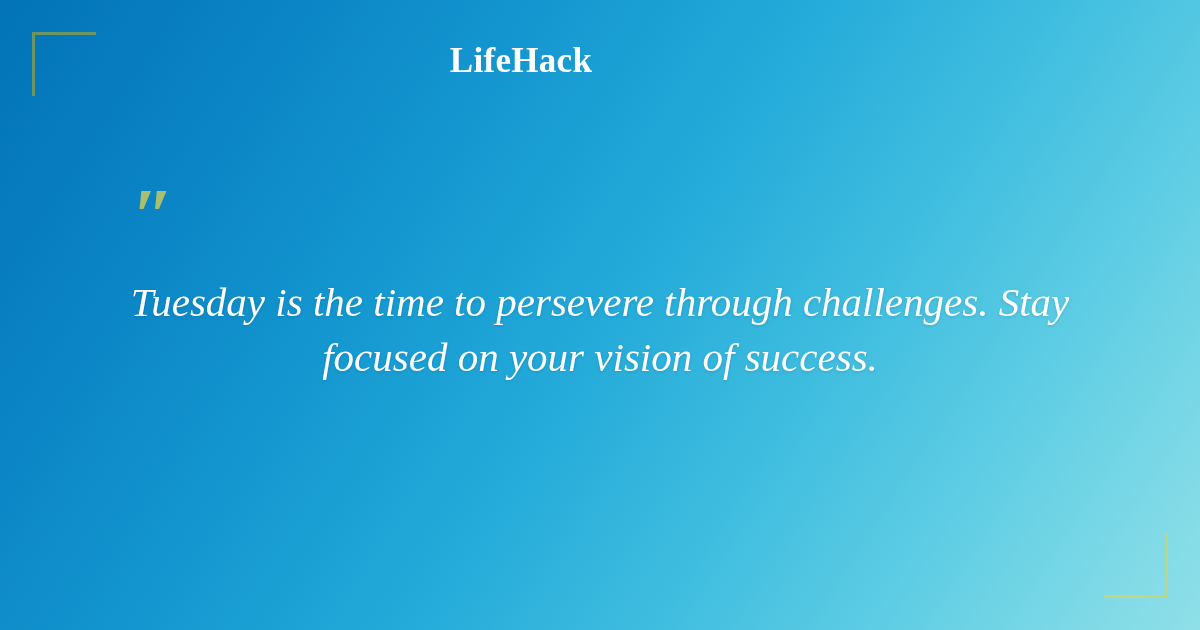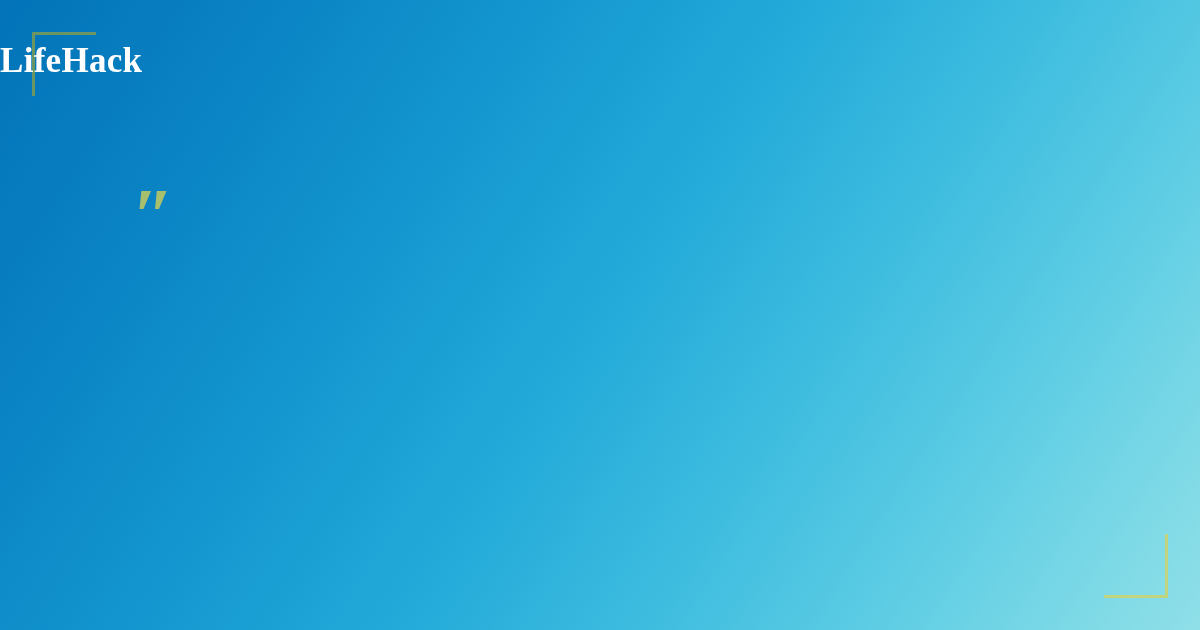--- a/index.html
+++ b/index.html
@@ -49,22 +49,23 @@
     right: 32px;
     border-bottom: 3px solid #c5d479;
     border-right: 3px solid #c5d479;
     opacity: 0.95;
   }
 
   
   .brand {
     position: absolute;
     top: 40px;
-    left: 0;
+    left: 16px;
     width: 1010px;
+    text-align: center;
   }
   .brand-text {
     display: inline-block;
     font-family: "Liberation Serif", "DejaVu Serif", serif;
     font-size: 35px;
     font-weight: 700;
     color: #ffffff;
     letter-spacing: 0.3px;
     line-height: 1.2;
   }
@@ -106,17 +107,18 @@
 <div id="canvas">
 
   <div class="corner corner-tl"></div>
 
   <div class="brand">
     <span class="brand-text">LifeHack</span>
   </div>
 
   <div class="quote-block">
     <div class="quote-mark">″</div>
+    <div class="quote-text">Tuesday is the time to persevere through challenges. Stay focused on your vision of success.</div>
   </div>
 
   <div class="corner corner-br"></div>
 
 </div>
 
 </body></html>

